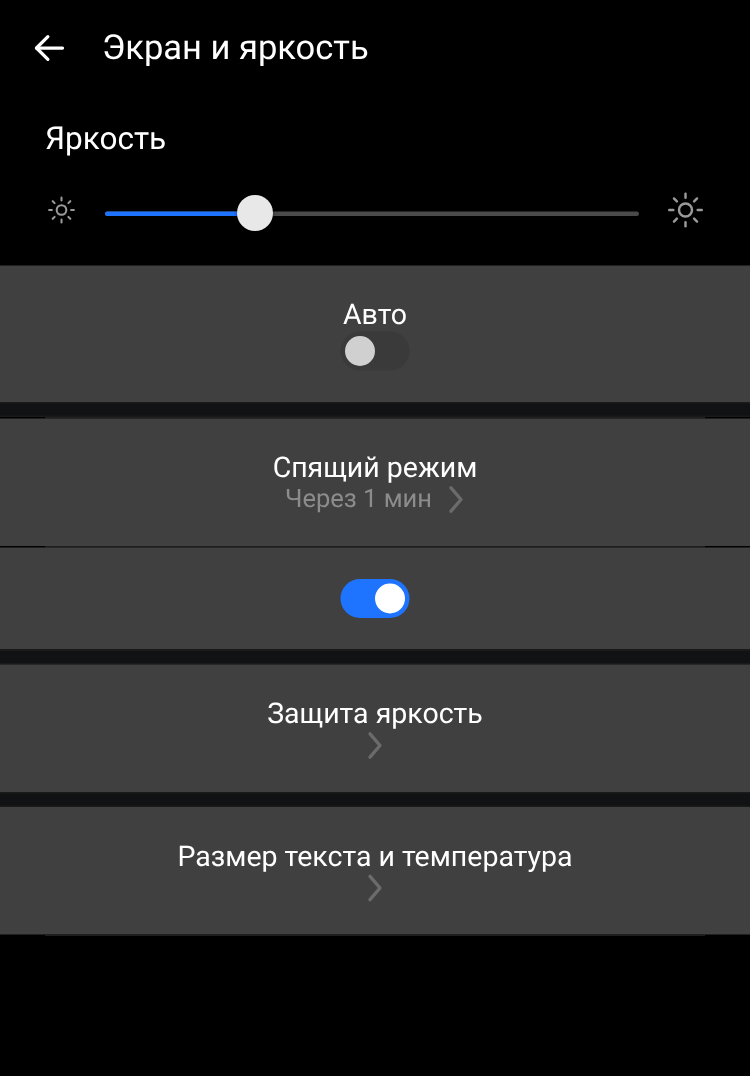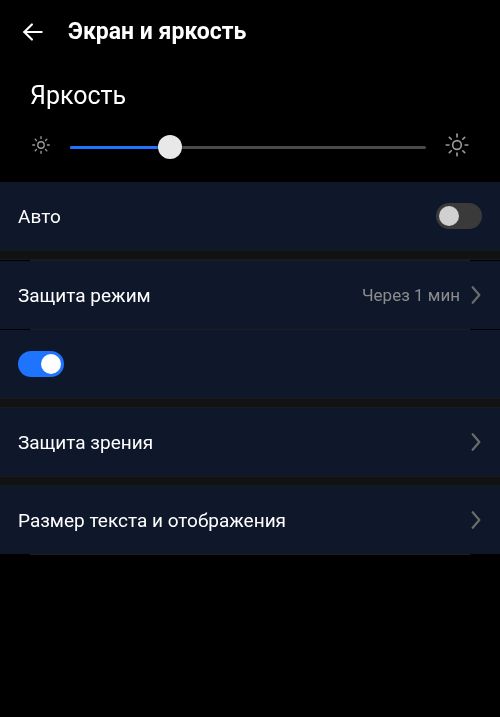--- a/index.html
+++ b/index.html
@@ -32,30 +32,30 @@
   }
   .back-btn {
     color: #fff;
     display: flex;
     align-items: center;
     justify-content: center;
     cursor: pointer;
   }
   .header-title {
     font-size: 23px;
-    font-weight: 700;
+    font-weight: 400;
     color: #fff;
   }
   .section {
     background: #000;
     padding: 0 0;
   }
   .section-label {
     color: #fff;
-    font-size: 25px;
+    font-size: 21px;
     padding: 18px 30px 2px 30px;
   }
   .slider-row {
     display: flex;
     align-items: center;
     padding: 20px 30px 20px 30px;
     gap: 18px;
   }
   .sun-icon {
     color: #9a9a9a;
@@ -87,24 +87,25 @@
     height: 24px;
     background: #e8e8e8;
     border-radius: 50%;
     transform: translateX(-50%);
     box-shadow: 0 1px 3px rgba(0,0,0,0.4);
   }
   .row {
     display: flex;
     align-items: center;
     justify-content: space-between;
-    padding: 21px 18px;
+    padding: 21px 30px;
     min-height: 68px;
-    background: #0f172a;
+    background: #404040;
     cursor: pointer;
+    flex-direction: column;
   }
   .row-label {
     font-size: 19px;
     color: #fff;
   }
   .row-right {
     display: flex;
     align-items: center;
     gap: 10px;
   }
@@ -217,55 +218,55 @@
         <div class="toggle-knob"></div>
       </div>
     </div>
   </div>
 
   <div class="divider-thick"></div>
 
   <div class="divider-thin"></div>
 
   <div class="row">
-    <div class="row-label">Защита режим</div>
+    <div class="row-label">Спящий режим</div>
     <div class="row-right">
       <span class="row-value">Через 1 мин</span>
       <span class="chevron">
         <svg width="12" height="20" viewBox="0 0 10 18" fill="none" stroke="currentColor" stroke-width="2" stroke-linecap="round" stroke-linejoin="round">
             <polyline points="2 2 8 9 2 16"></polyline>
           </svg>
       </span>
     </div>
   </div>
   <div class="divider-thin"></div>
 
   <div class="row">
     <div class="toggle on" id="dark-toggle">
       <div class="toggle-knob"></div>
     </div>
   </div>
 
   <div class="divider-thick"></div>
 
   <div class="row">
-    <div class="row-label">Защита зрения</div>
+    <div class="row-label">Защита яркость</div>
     <div class="row-right">
       <span class="chevron">
         <svg width="12" height="20" viewBox="0 0 10 18" fill="none" stroke="currentColor" stroke-width="2" stroke-linecap="round" stroke-linejoin="round">
             <polyline points="2 2 8 9 2 16"></polyline>
           </svg>
       </span>
     </div>
   </div>
 
   <div class="divider-thick"></div>
 
   <div class="row">
-    <div class="row-label">Размер текста и отображения</div>
+    <div class="row-label">Размер текста и температура</div>
     <div class="row-right">
       <span class="chevron">
         <svg width="12" height="20" viewBox="0 0 10 18" fill="none" stroke="currentColor" stroke-width="2" stroke-linecap="round" stroke-linejoin="round">
             <polyline points="2 2 8 9 2 16"></polyline>
           </svg>
       </span>
     </div>
   </div>
   <div class="divider-thin"></div>
 

